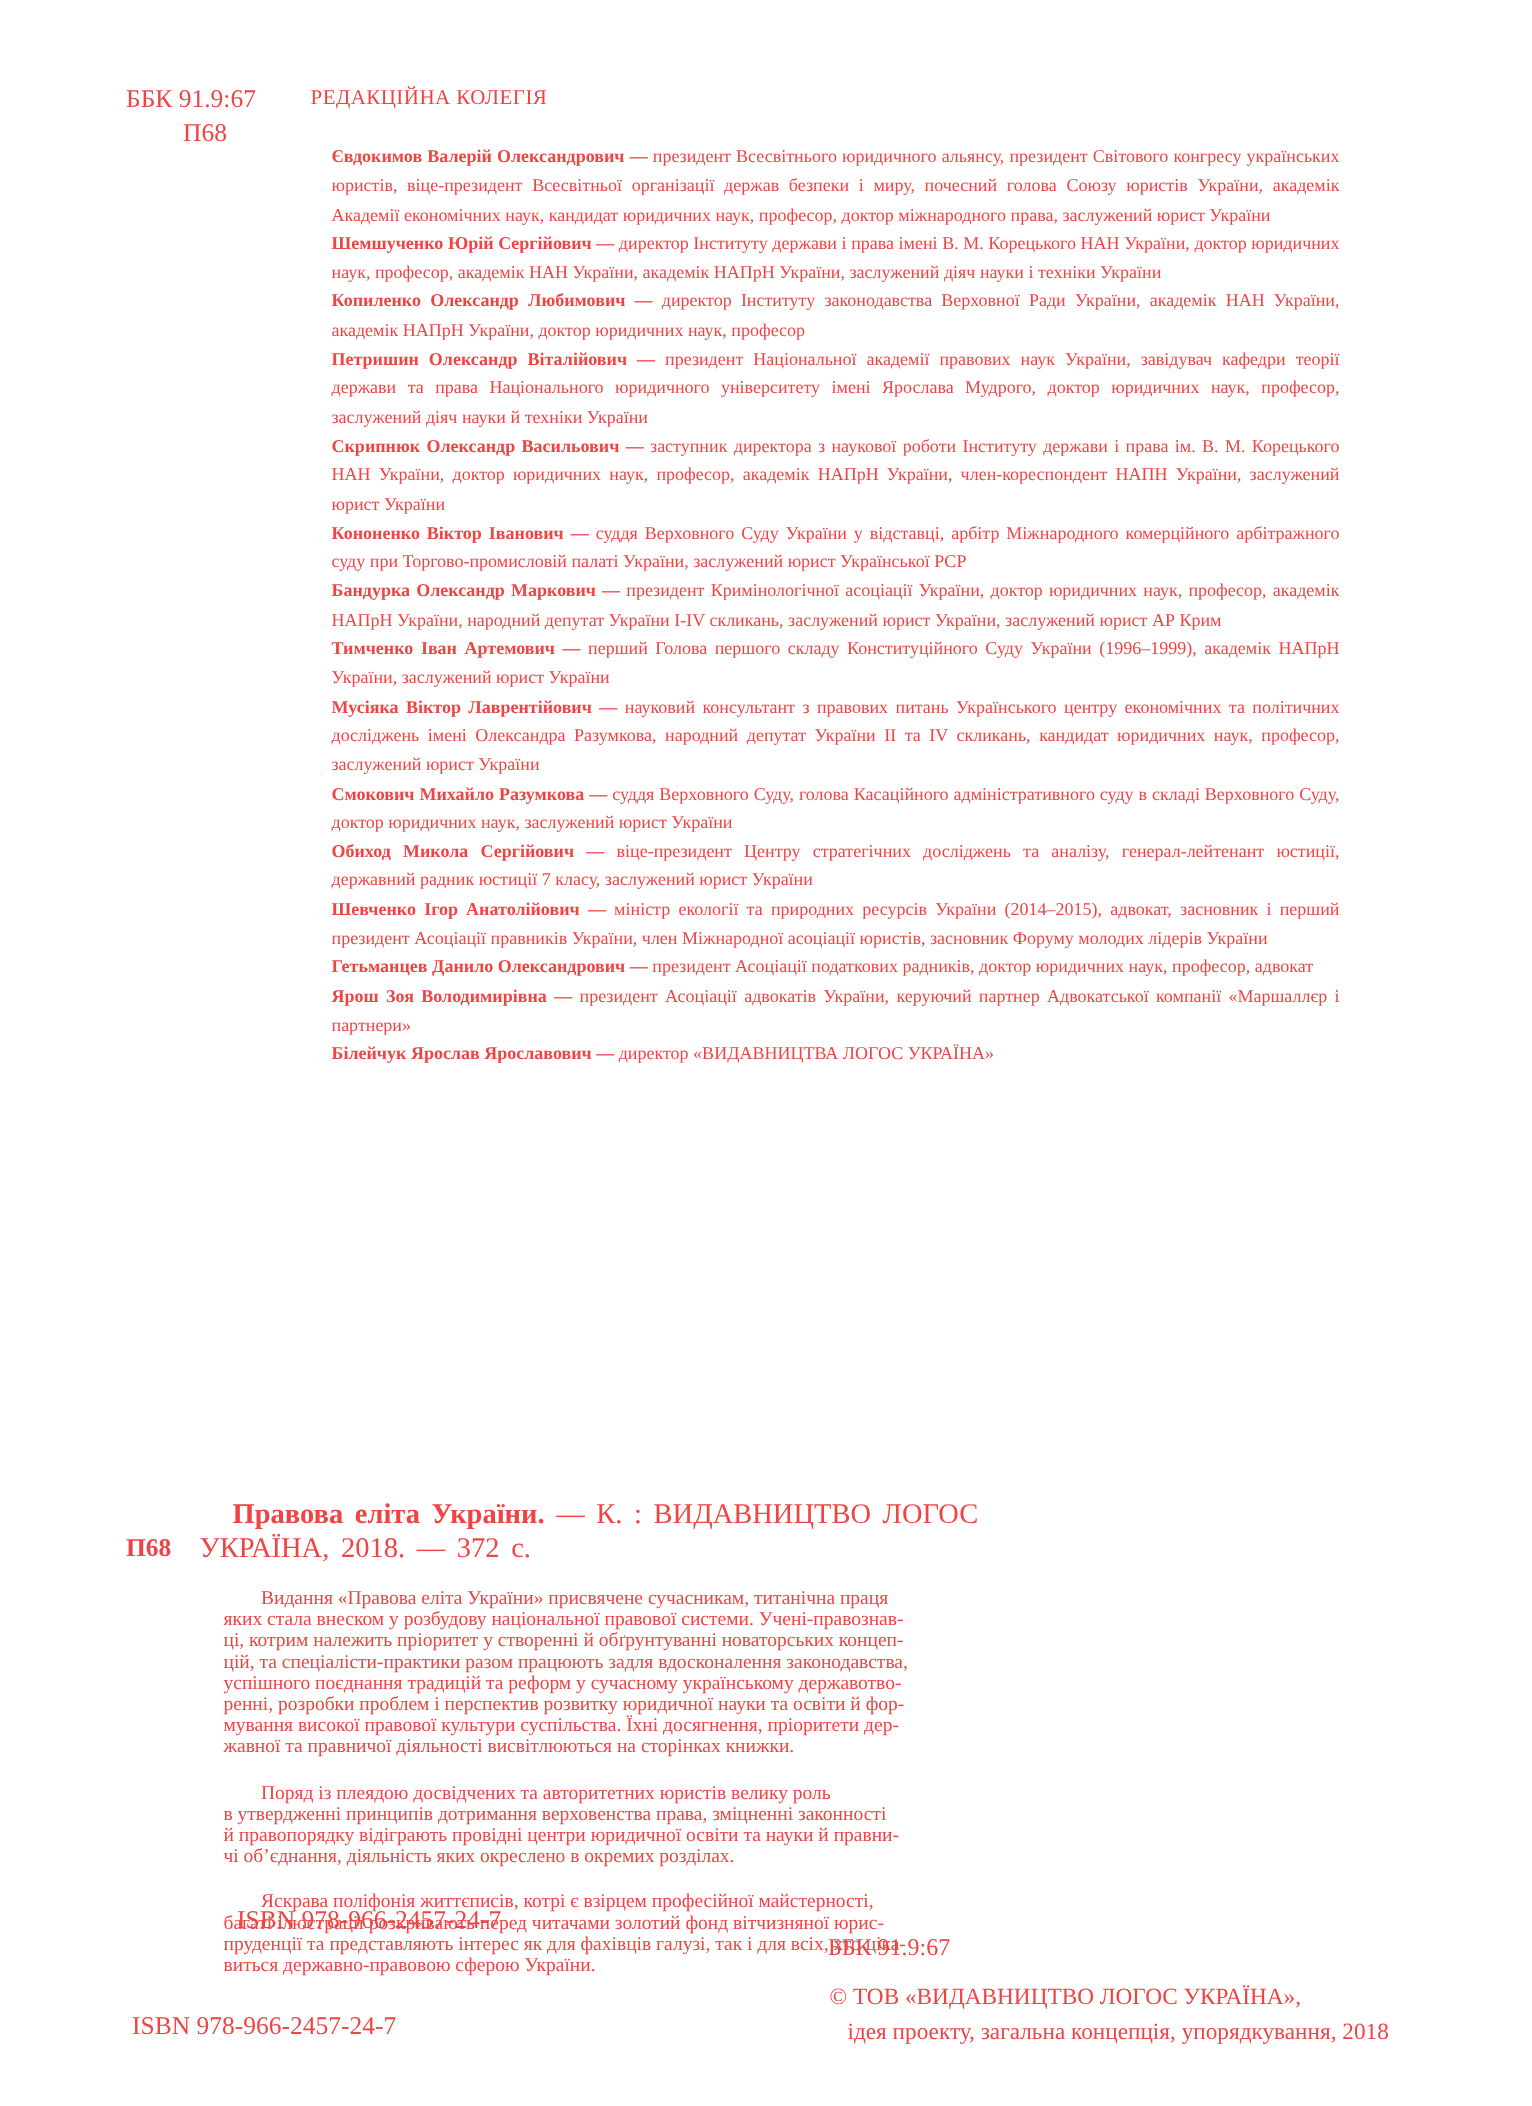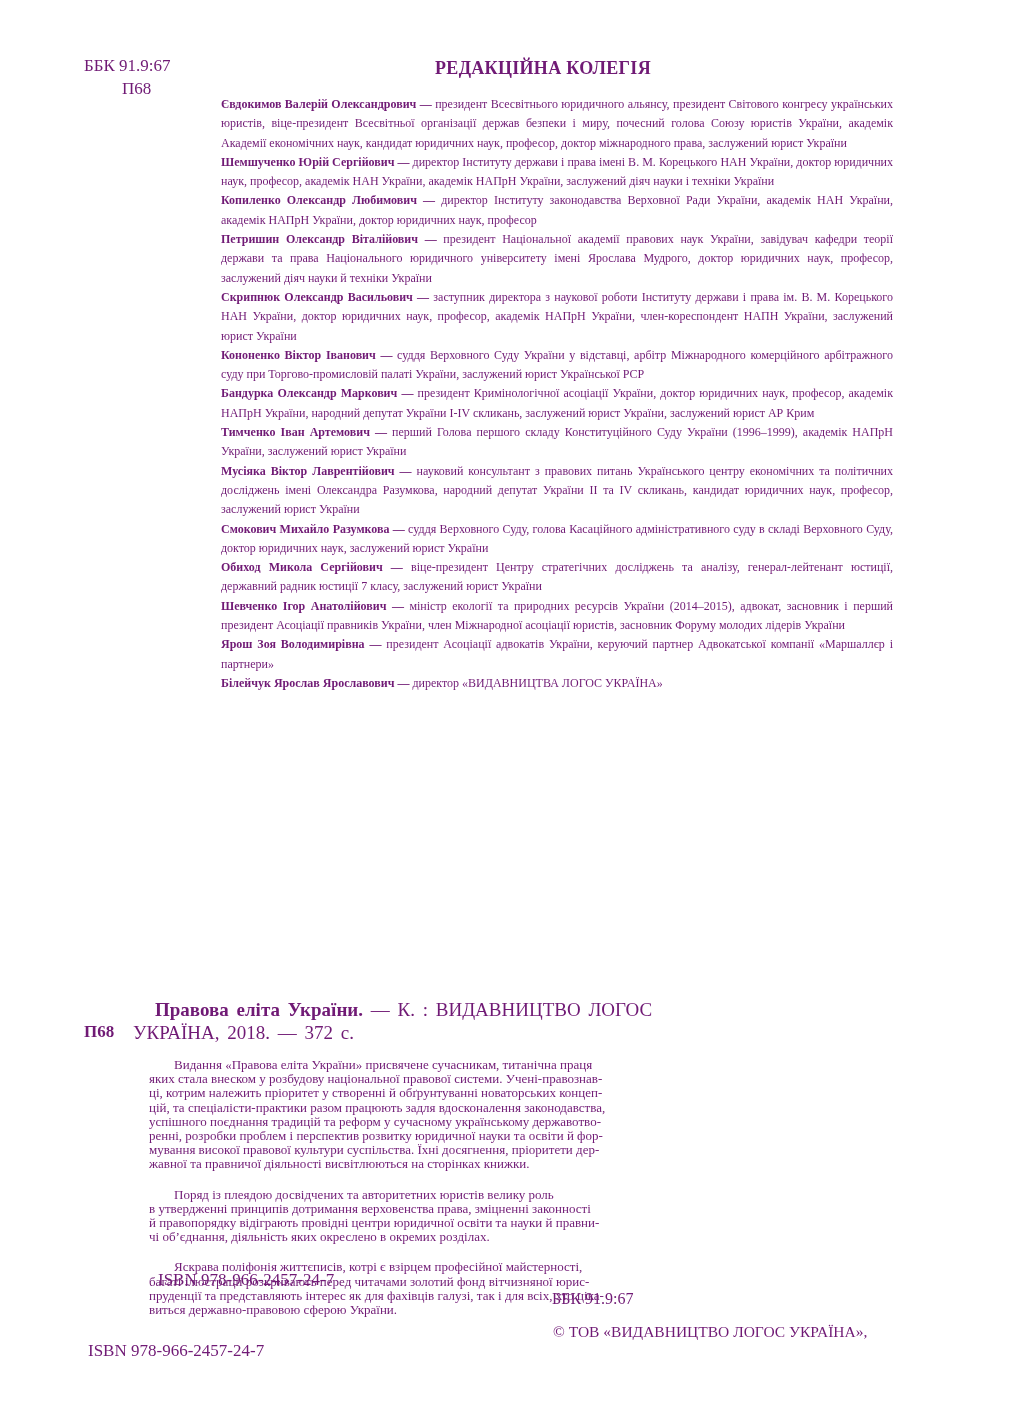--- a/index.html
+++ b/index.html
@@ -1,35 +1,35 @@
 <!DOCTYPE html>
 <html><head>
 <meta charset="utf-8">
 <style>
   html, body { margin:0; padding:0; background:#e8e8e8; }
   .page {
     position: relative;
     width: 1021px;
     height: 1404px;
     background: #ffffff;
-    color: #701a75;
+    color: #ef4444;
     font-family: "Liberation Serif", "DejaVu Serif", serif;
     overflow: hidden;
   }
   .bbk-top {
     position: absolute; left: 84px; top: 56px;
     font-size: 17px; white-space: nowrap;
   }
   .p68-top {
     position: absolute; left: 122px; top: 79px;
     font-size: 17px;
   }
   .heading {
     position: absolute; left: 207px; top: 58px; width: 672px;
-    text-align: center; font-weight: bold; font-size: 18px;
+    text-align: left; font-weight: normal; font-size: 14px;
     letter-spacing: 0.3px; margin: 0;
   }
   .board {
     position: absolute; left: 221px; top: 95px; width: 672px;
     font-size: 12px; line-height: 19.3px;
     text-align: justify;
   }
   .board p { margin: 0; }
   .board b { font-weight: bold; }
   .imprint-title {
@@ -84,20 +84,21 @@
       <p><b>Копиленко Олександр Любимович — </b><span>директор Інституту законодавства Верховної Ради України, академік НАН України, академік НАПрН України, доктор юридичних наук, професор</span></p>
       <p><b>Петришин Олександр Віталійович — </b><span>президент Національної академії правових наук України, завідувач кафедри теорії держави та права Національного юридичного університету імені Ярослава Мудрого, доктор юридичних наук, професор, заслужений діяч науки й техніки України</span></p>
       <p><b>Скрипнюк Олександр Васильович — </b><span>заступник директора з наукової роботи Інституту держави і права ім. В. М. Корецького НАН України, доктор юридичних наук, професор, академік НАПрН України, член-кореспондент НАПН України, заслужений юрист України</span></p>
       <p><b>Кононенко Віктор Іванович — </b><span>суддя Верховного Суду України у відставці, арбітр Міжнародного комерційного арбітражного суду при Торгово-промисловій палаті України, заслужений юрист Української РСР</span></p>
       <p><b>Бандурка Олександр Маркович — </b><span>президент Кримінологічної асоціації України, доктор юридичних наук, професор, академік НАПрН України, народний депутат України I-IV скликань, заслужений юрист України, заслужений юрист АР Крим</span></p>
       <p><b>Тимченко Іван Артемович — </b><span>перший Голова першого складу Конституційного Суду України (1996–1999), академік НАПрН України, заслужений юрист України</span></p>
       <p><b>Мусіяка Віктор Лаврентійович — </b><span>науковий консультант з правових питань Українського центру економічних та політичних досліджень імені Олександра Разумкова, народний депутат України II та IV скликань, кандидат юридичних наук, професор, заслужений юрист України</span></p>
       <p><b>Смокович Михайло Разумкова — </b><span>суддя Верховного Суду, голова Касаційного адміністративного суду в складі Верховного Суду, доктор юридичних наук, заслужений юрист України</span></p>
       <p><b>Обиход Микола Сергійович — </b><span>віце-президент Центру стратегічних досліджень та аналізу, генерал-лейтенант юстиції, державний радник юстиції 7 класу, заслужений юрист України</span></p>
       <p><b>Шевченко Ігор Анатолійович — </b><span>міністр екології та природних ресурсів України (2014–2015), адвокат, засновник і перший президент Асоціації правників України, член Міжнародної асоціації юристів, засновник Форуму молодих лідерів України</span></p>
+      <p><b>Гетьманцев Данило Олександрович — </b><span>президент Асоціації податкових радників, доктор юридичних наук, професор, адвокат</span></p>
       <p><b>Ярош Зоя Володимирівна — </b><span>президент Асоціації адвокатів України, керуючий партнер Адвокатської компанії «Маршаллєр і партнери»</span></p>
       <p><b>Білейчук Ярослав Ярославович — </b><span>директор «ВИДАВНИЦТВА ЛОГОС УКРАЇНА»</span></p>
     </div>
 
   <p class="imprint-title"><b>Правова еліта України.</b><span> — К. : ВИДАВНИЦТВО ЛОГОС</span><br><span>УКРАЇНА, 2018. — 372 с.</span></p>
 
   <div class="p68-imprint">П68</div>
 
   <div class="annotation">
       <p>Видання «Правова еліта України» присвячене сучасникам, титанічна праця
@@ -117,17 +118,18 @@
 пруденції та представляють інтерес як для фахівців галузі, так і для всіх, хто ціка-
 виться державно-правовою сферою України.</p>
     </div>
 
   <div class="isbn-mid">ISBN 978-966-2457-24-7</div>
 
   <div class="bbk-bottom">ББК 91.9:67</div>
 
   <div class="copyright">
     <div class="line1">© ТОВ «ВИДАВНИЦТВО ЛОГОС УКРАЇНА»,</div>
+    <div class="line2">ідея проекту, загальна концепція, упорядкування, 2018</div>
   </div>
 
   <div class="isbn-bottom">ISBN 978-966-2457-24-7</div>
 
 </div>
 
 </body></html>

